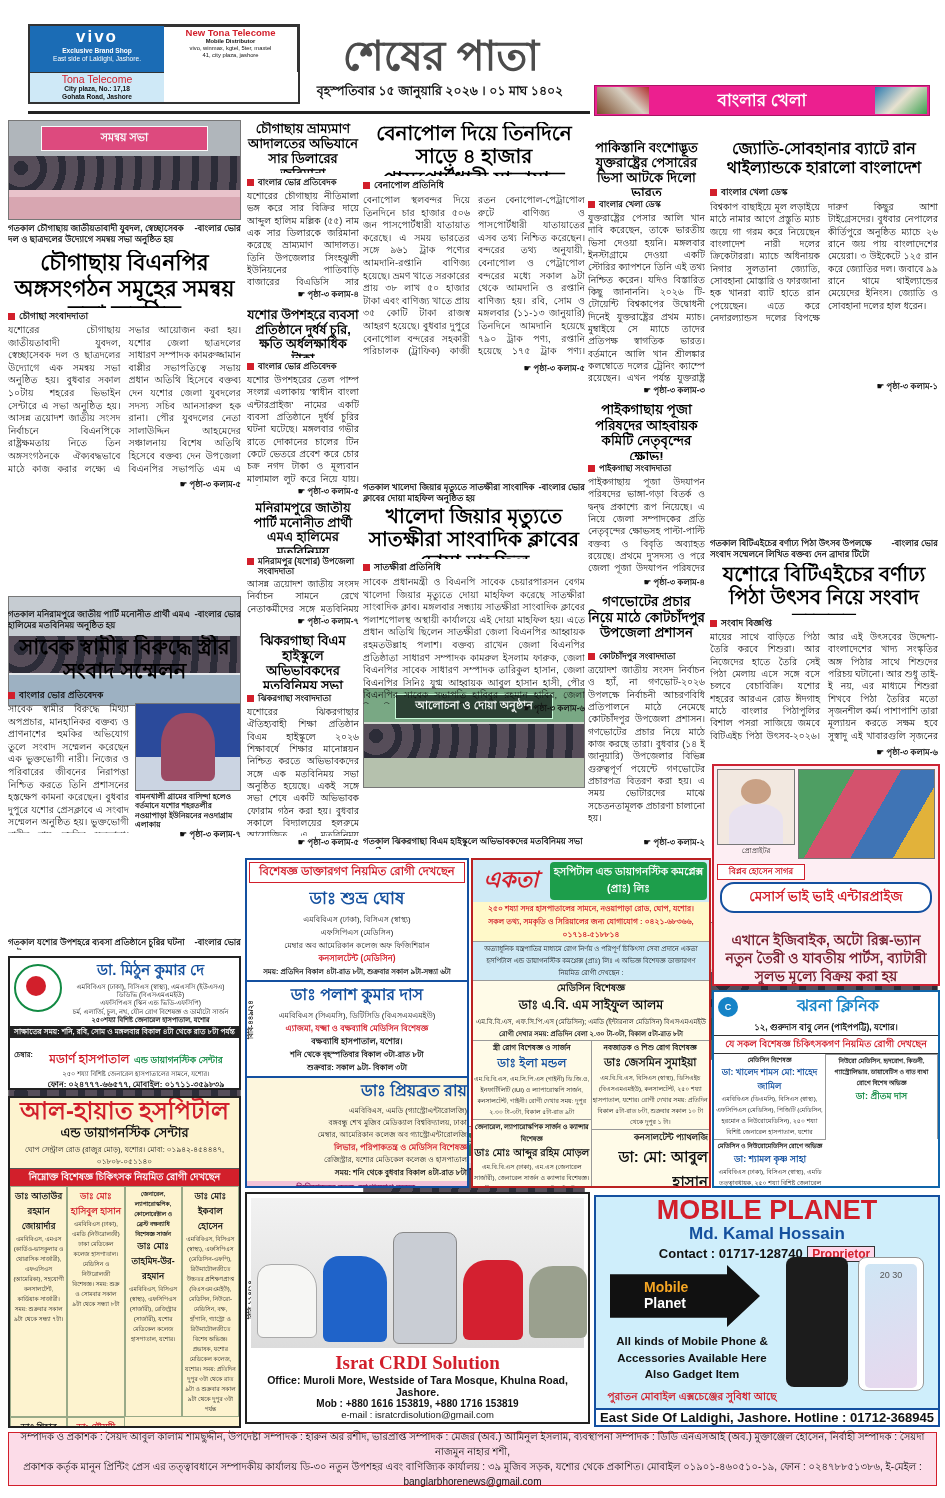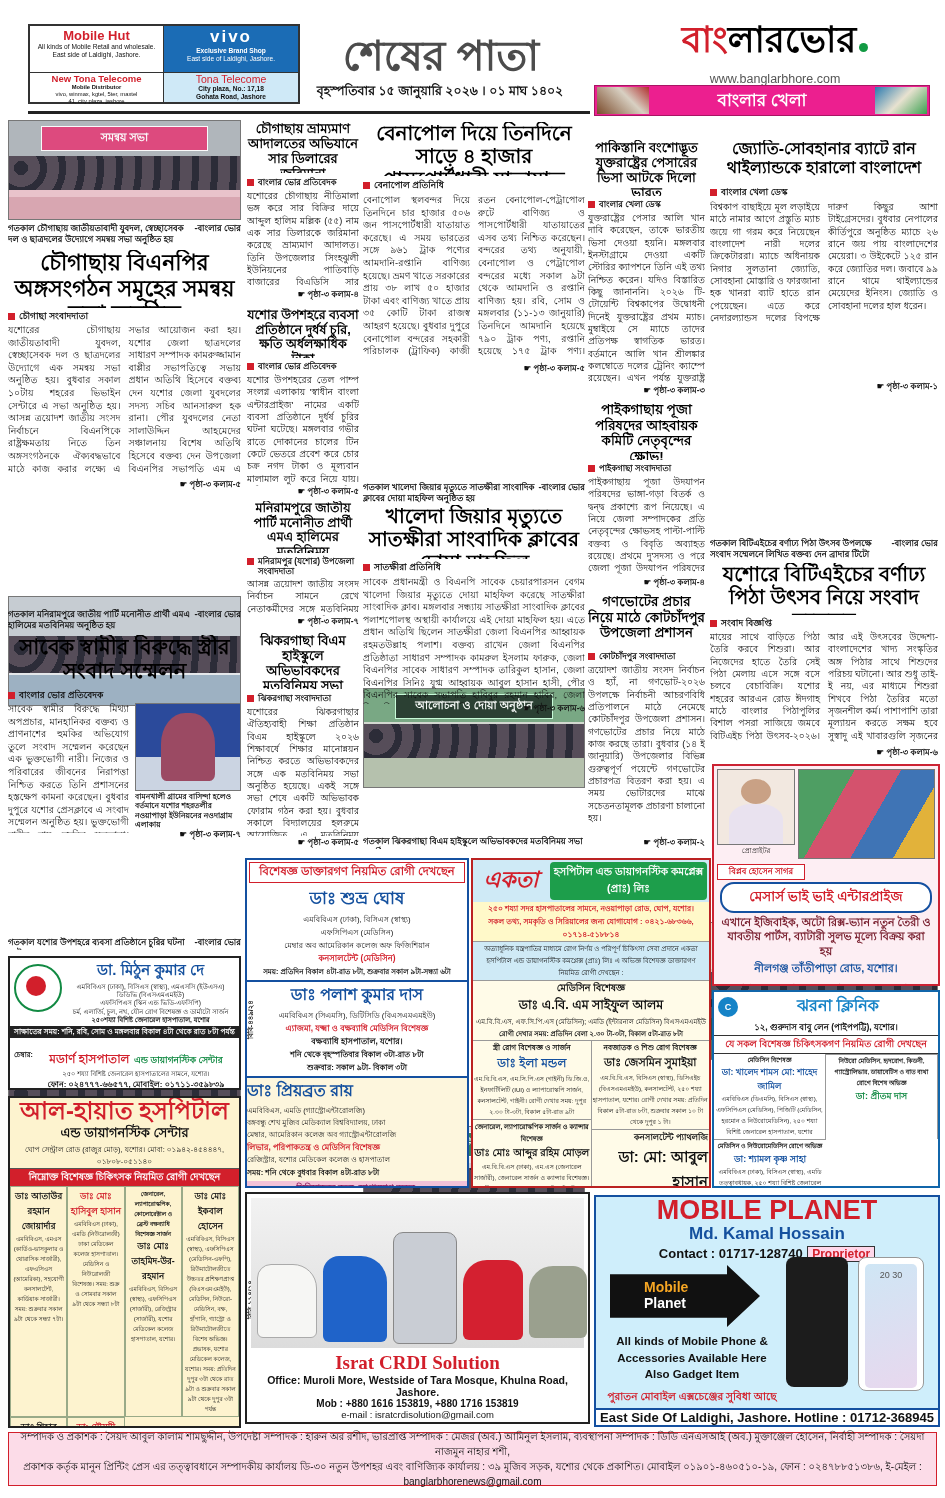--- a/index.html
+++ b/index.html
@@ -39,25 +39,20 @@
          font-size:7px;font-weight:bold;white-space:nowrap}
   .docname{font-weight:bold;text-align:center}
   .doccell{border:1px solid #9a8; padding:2px;text-align:center;overflow:hidden}
 </style>
 </head>
 <body>
 
 <div id="page">
 
   <div class="abs" style="left:28px;top:24px;width:272px;height:80px;border:2px solid #333;display:grid;grid-template-columns:1fr 1fr;grid-template-rows:46px 30px">
-    <div style="border-right:1px solid #333;text-align:center;padding-top:2px">
-      <div class="red" style="font-weight:bold;font-size:13px">Mobile Hut</div>
-      <div class="smallline">All kinds of Mobile Retail and wholesale.</div>
-      <div class="smallline">East side of Laldighi, Jashore.</div>
-    </div>
     <div style="background:#1b6cb5;color:#fff;text-align:center;padding-top:1px">
       <div style="font-weight:bold;font-size:17px;letter-spacing:2px">vivo</div>
       <div class="smallline" style="font-weight:bold">Exclusive Brand Shop</div>
       <div class="smallline">East side of Laldighi, Jashore.</div>
     </div>
     <div style="border-right:1px solid #333;border-top:1px solid #333;text-align:center">
       <div class="red" style="font-weight:bold;font-size:9.5px">New Tona Telecome</div>
       <div class="smallline" style="font-weight:bold;font-size:5.8px">Mobile Distributor</div>
       <div class="smallline" style="font-size:5.8px">vivo, winmax, kgtel, 5ter, maxtel</div>
       <div class="smallline" style="font-size:5.8px">41, city plaza, jashore</div>
@@ -66,24 +61,20 @@
       <div class="red" style="font-weight:normal;font-size:10.5px">Tona Telecome</div>
       <div class="smallline" style="font-weight:bold">City plaza, No.: 17,18</div>
       <div class="smallline" style="font-weight:bold">Gohata Road, Jashore</div>
     </div>
   </div>
 
   <div class="abs" style="left:298px;top:24px;width:286px;font-size:41px;font-weight:bold;color:#4c4c4c;text-align:center">শেষের পাতা</div>
   <div class="abs" style="left:280px;top:82px;width:320px;font-size:12.5px;font-weight:bold;text-align:center">বৃহস্পতিবার ১৫ জানুয়ারি ২০২৬ । ০১ মাঘ ১৪০২</div>
   <div class="abs" style="left:28px;top:111px;width:562px;height:3px;background:#222"></div>
 
-  <div class="abs" style="left:645px;top:12px;width:260px;text-align:center">
-    <span style="font-size:36px;font-weight:bold;color:#d21f2b">বাং</span><span style="font-size:36px;font-weight:bold;color:#000">লারভোর</span><span style="display:inline-block;width:9px;height:9px;background:#129a43;border-radius:50%;margin-left:3px"></span>
-    <div style="font-size:12.5px;color:#555">www.banglarbhore.com</div>
-  </div>
 
   <div class="abs" style="left:594px;top:85px;width:336px;height:31px;background:#ec1f8f;border:1px solid #a81563;display:flex;align-items:center">
     <div style="width:52px;height:27px;margin-left:2px;background:linear-gradient(45deg,#7a4a2a,#d8d0c2 60%,#b03030)"></div>
     <div style="flex:1;text-align:center;color:#fff;font-weight:bold;font-size:17px">বাংলার খেলা</div>
     <div style="width:52px;height:27px;margin-right:2px;background:linear-gradient(135deg,#2a7ab0,#e8e2d0 50%,#3aa050)"></div>
   </div>
 
   <div class="abs photo ph-meet ppl" style="left:8px;top:120px;width:233px;height:100px">
     <div class="pbanner">সমন্বয় সভা</div>
   </div>
@@ -228,21 +219,21 @@
   <div class="abs adbox" style="left:712px;top:764px;width:228px;height:222px;border-color:#c23;background:#fdeef3">
     <div style="display:flex;gap:3px;padding:3px;height:92px">
       <div style="flex:0 0 78px">
         <div class="photo ph-port" style="height:74px"></div>
         <div style="font-size:7px;text-align:center">প্রোপ্রাইটর</div>
       </div>
       <div class="photo ph-prod" style="flex:1 1 auto;height:88px"></div>
     </div>
     <div style="width:86px;margin:0 0 2px 3px;border:1px solid #d21f2b;background:#fff;color:#d21f2b;font-weight:bold;font-size:8.4px;text-align:center">বিপ্লব হোসেন সাগর</div>
     <div style="margin:2px 6px;border:2px solid #1450a0;border-radius:14px;background:#fff;color:#d21f2b;font-weight:bold;font-size:13.5px;text-align:center;padding:2px 0">মেসার্স ভাই ভাই এন্টারপ্রাইজ</div>
-    <div style="margin:2px 6px;color:#7a2030;font-size:11px;font-weight:bold;text-align:center;line-height:1.3">এখানে ইজিবাইক, অটো রিক্স-ভ্যান নতুন তৈরী ও যাবতীয় পার্টস, ব্যাটারী সুলভ মূল্যে বিক্রয় করা হয়</div>
+    <div style="margin:18px 6px;color:#7a2030;font-size:14px;font-weight:bold;text-align:center;line-height:1.3">এখানে ইজিবাইক, অটো রিক্স-ভ্যান নতুন তৈরী ও যাবতীয় পার্টস, ব্যাটারী সুলভ মূল্যে বিক্রয় করা হয়</div>
     <div class="blue" style="font-weight:bold;font-size:11px;text-align:center">নীলগঞ্জ তাঁতীপাড়া রোড, যশোর।</div>
     <div class="red" style="font-weight:bold;font-size:12px;text-align:center">০১৯৩৫-৭৮১৮২০, ০১৭২৫-৭৭৮২১৮</div>
   </div>
 
   <div class="abs adbox" style="left:712px;top:990px;width:228px;height:198px;border-color:#16a;background:#fff">
     <div style="display:flex;align-items:center;gap:4px;padding:1px 4px">
       <div style="width:20px;height:20px;border-radius:50%;background:#1styles;background:#1583c7;color:#fff;font-size:9px;font-weight:bold;text-align:center;line-height:20px">C</div>
       <div style="flex:1;text-align:center;color:#1583c7;font-weight:bold;font-size:16px">ঝরনা ক্লিনিক</div>
     </div>
     <div style="font-size:8.6px;font-weight:bold;text-align:center;border-bottom:1px solid #333">১২, গুরুদাস বাবু লেন (পাইপপট্টি), যশোর।</div>
@@ -361,21 +352,21 @@
       <div style="font-size:7.2px;font-weight:bold">সময়: প্রতিদিন বিকাল ৪টা-রাত ৮টা, শুক্রবার সকাল ৯টা-সন্ধ্যা ৬টা</div>
     </div>
     <div style="text-align:center;border-bottom:2px solid #1450a0;padding-bottom:2px">
       <div class="blue" style="font-weight:bold;font-size:16px">ডাঃ পলাশ কুমার দাস</div>
       <div style="font-size:7.8px">এমবিবিএস (সিএমসি), ডিটিসিডি (বিএসএমএমইউ)</div>
       <div class="red" style="font-size:8.2px;font-weight:bold">এ্যাজমা, যক্ষ্মা ও বক্ষব্যাধি মেডিসিন বিশেষজ্ঞ</div>
       <div style="font-size:8.2px;font-weight:bold">বক্ষব্যাধি হাসপাতাল, যশোর।</div>
       <div style="font-size:7.8px;font-weight:bold">শনি থেকে বৃহস্পতিবার বিকাল ৩টা-রাত ৮টা</div>
       <div style="font-size:7.8px;font-weight:bold">শুক্রবার: সকাল ৯টা- বিকাল ৩টা</div>
     </div>
-    <div style="text-align:left;background:#fdf6dd;padding-bottom:2px">
+    <div style="text-align:right;background:#fdf6dd;padding-bottom:2px">
       <div class="blue" style="font-weight:bold;font-size:16px">ডাঃ প্রিয়ব্রত রায়</div>
       <div style="font-size:7.4px">এমবিবিএস, এমডি (গ্যাস্ট্রোএন্টারোলজি)</div>
       <div style="font-size:7.4px">বঙ্গবন্ধু শেখ মুজিব মেডিক্যাল বিশ্ববিদ্যালয়, ঢাকা</div>
       <div style="font-size:7.4px">মেম্বার, আমেরিকান কলেজ অব গ্যাস্ট্রোএন্টারোলজি</div>
       <div class="red" style="font-size:8.2px;font-weight:bold">লিভার, পরিপাকতন্ত্র ও মেডিসিন বিশেষজ্ঞ</div>
       <div style="font-size:7.4px">রেজিস্ট্রার, যশোর মেডিকেল কলেজ ও হাসপাতাল</div>
       <div style="font-size:7.6px;font-weight:bold">সময়: শনি থেকে বুধবার বিকাল ৪টা-রাত ৮টা</div>
     </div>
     <div style="background:#f3c2d8;color:#8d1d5d;font-weight:bold;font-size:9px;text-align:center">সিরিয়ালের জন্য যোগাযোগ করুন:</div>
 

